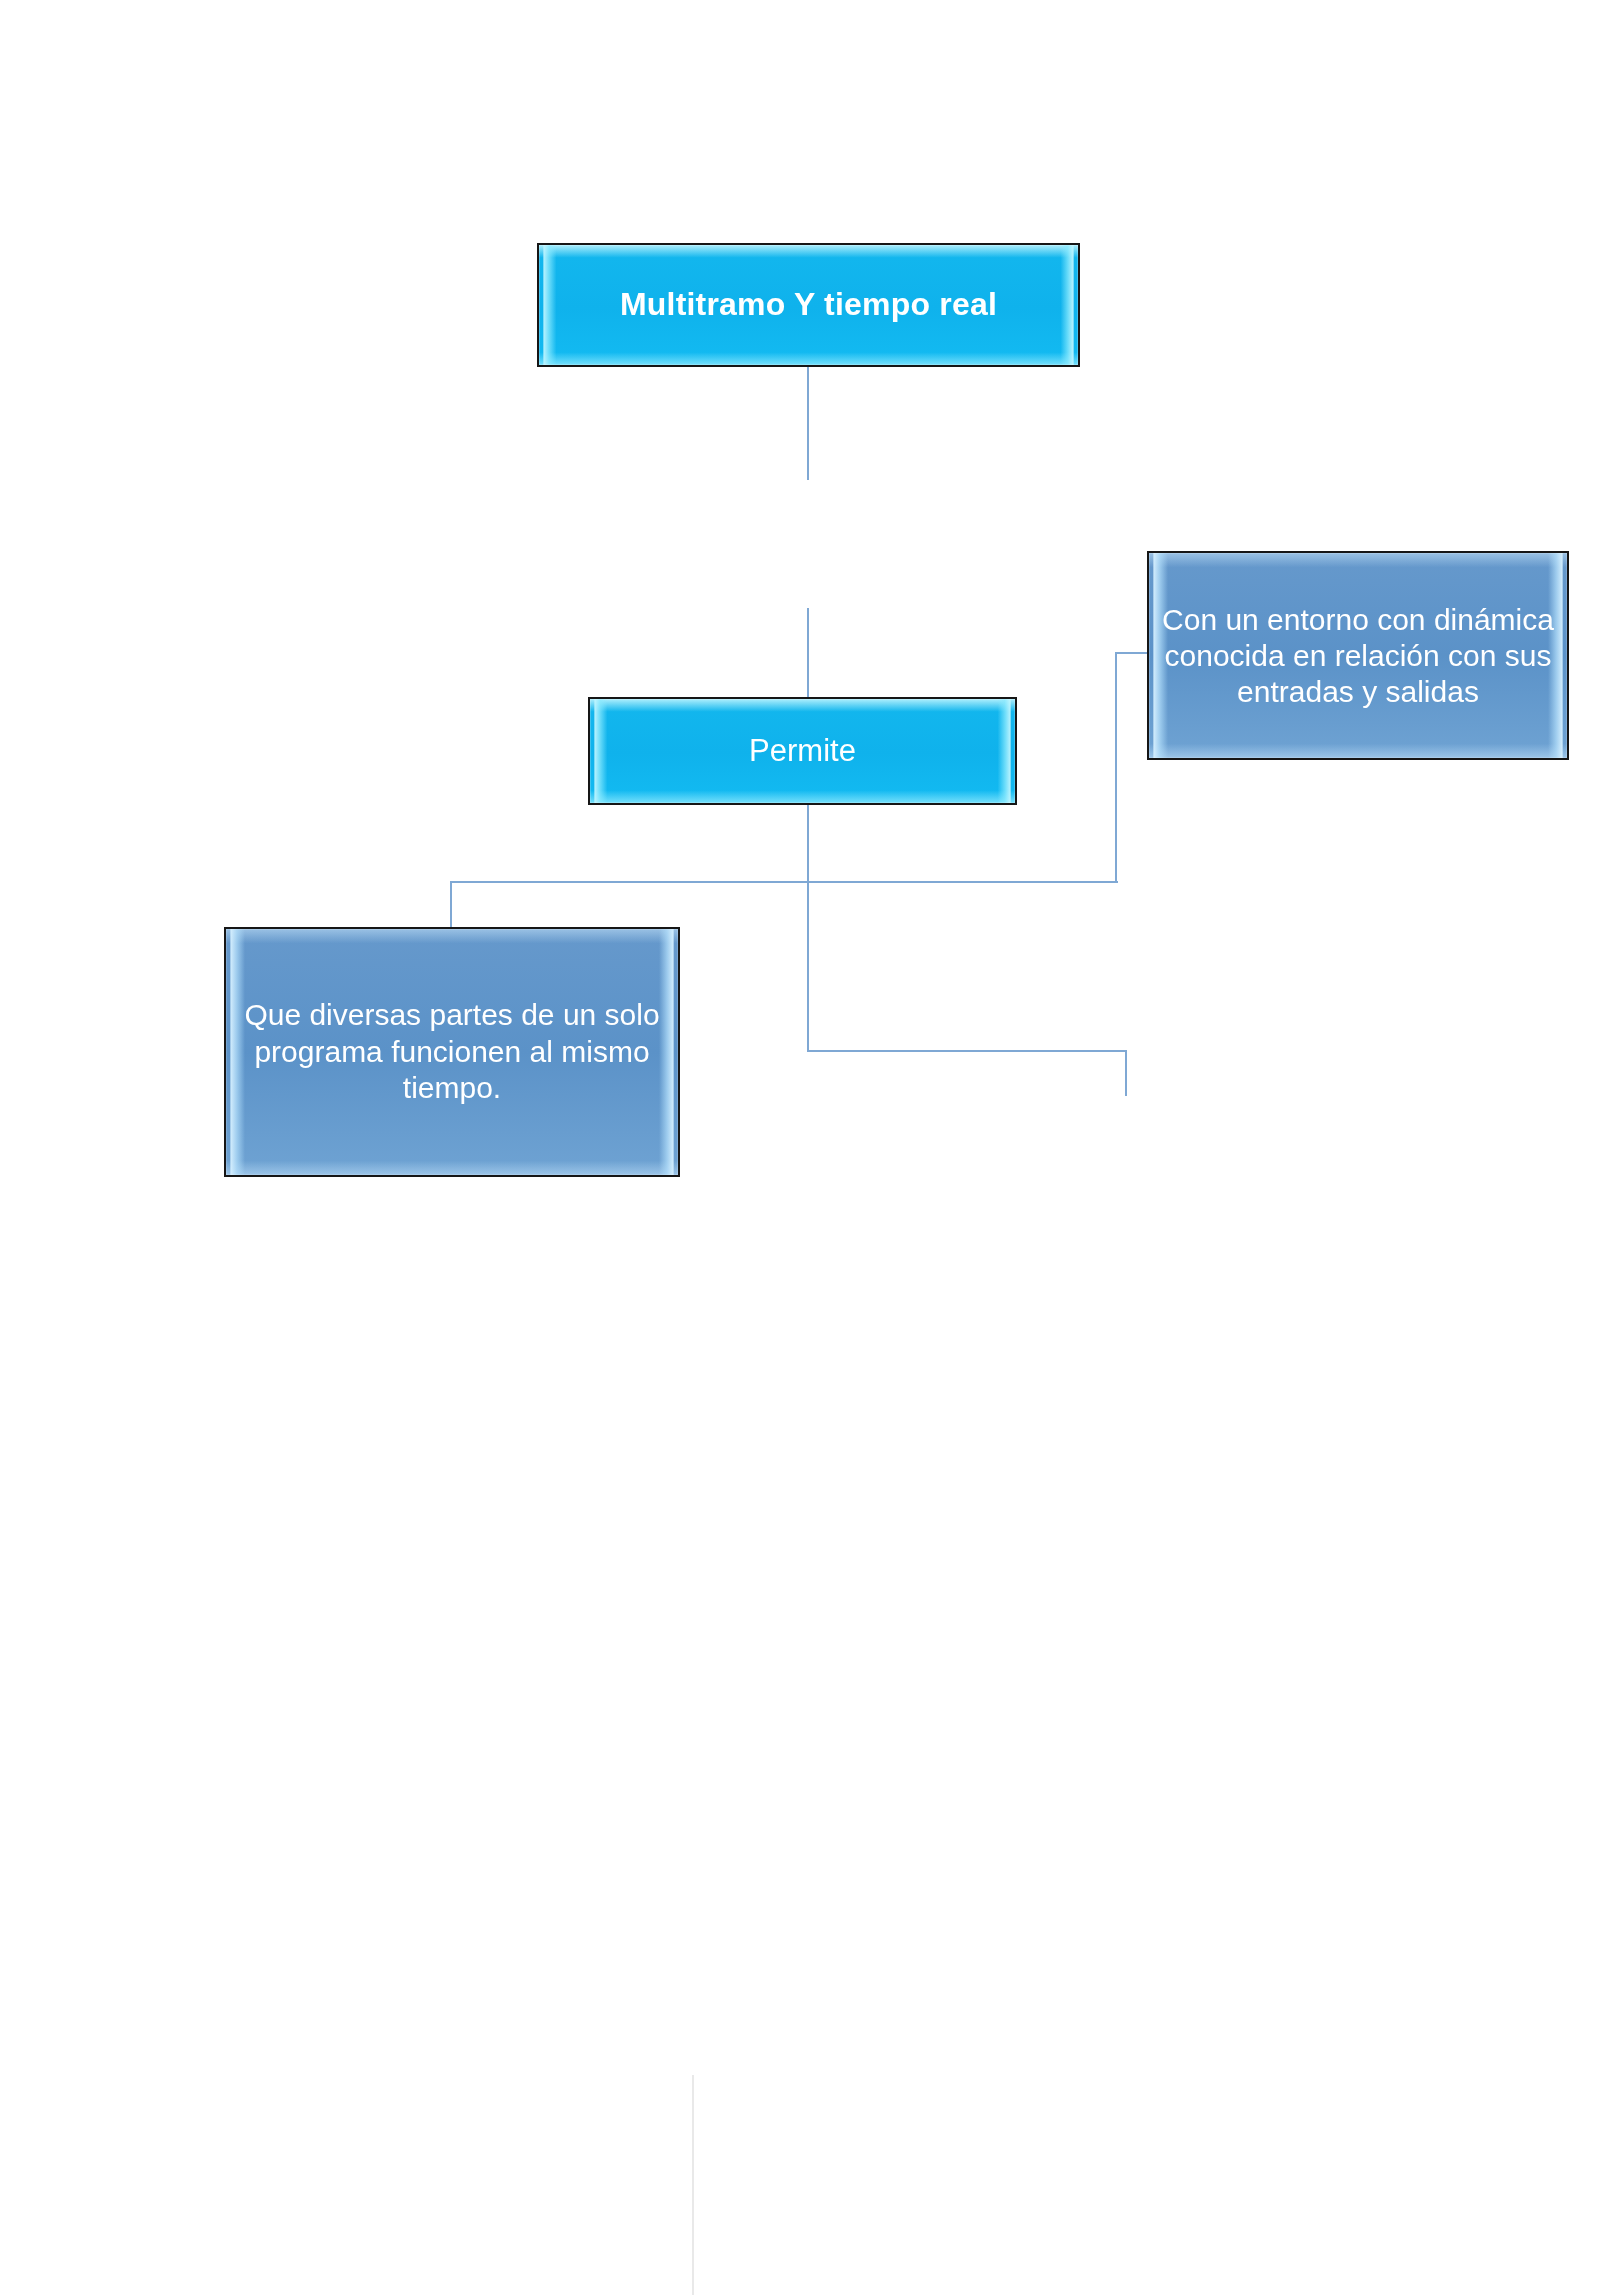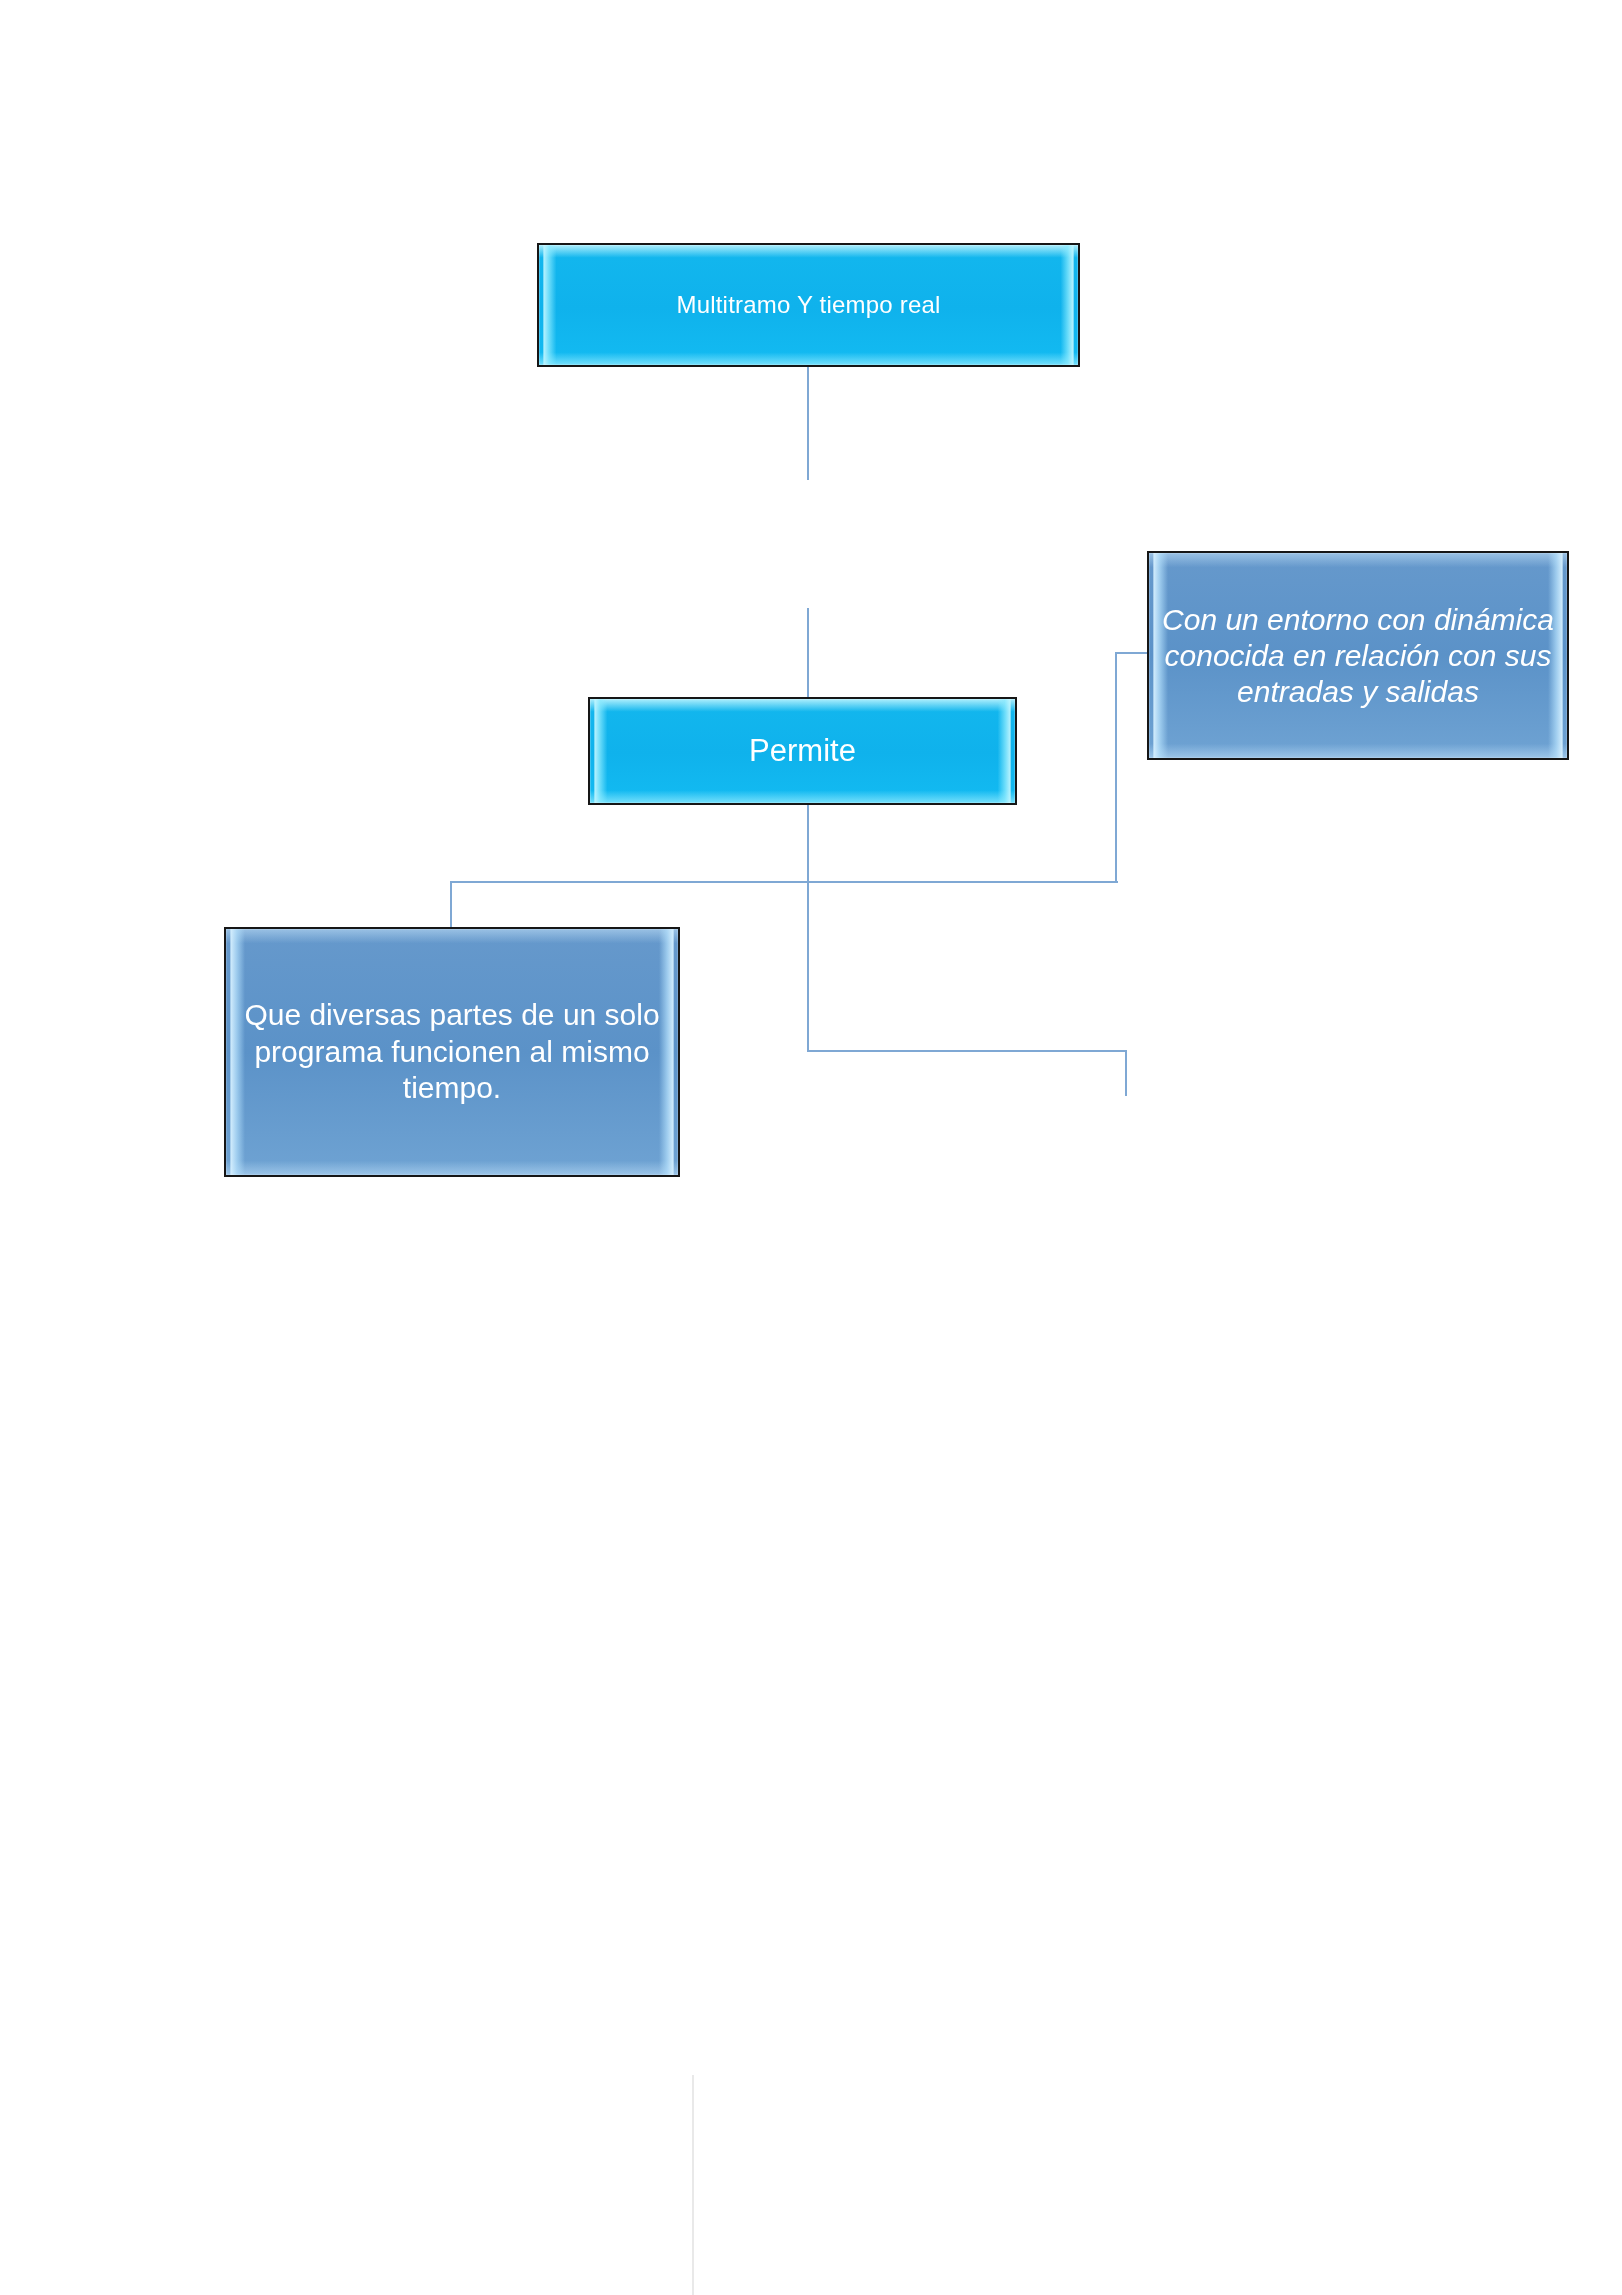--- a/index.html
+++ b/index.html
@@ -69,21 +69,21 @@
         rgba(255,255,255,0) calc(100% - 4px)),
       linear-gradient(180deg,
         rgba(196,226,248,.55) 0px,
         rgba(255,255,255,0) 14.3px,
         rgba(255,255,255,0) calc(100% - 14.3px),
         rgba(186,220,246,.60) 100%),
       linear-gradient(180deg,#6699CC 0%,#5B92C8 50%,#6FA3D3 100%);
     box-shadow:inset 0 0 0 0.8px rgba(255,255,255,.20);
   }
 
-  .t-title{font-size:24px;font-weight:normal;letter-spacing:0.2px;}
+  .t-title{font-size:32px;font-weight:bold;letter-spacing:0.2px;}
   .t-body {font-size:31px;font-weight:normal;}
   .t-sub  {font-size:30px;font-weight:normal;}
 </style>
 </head>
 <body>
 
 <div id="canvas">
 
   <div class="conn v" style="left:807px;top:367px;height:113px;"></div>
 
@@ -109,21 +109,21 @@
 
   <div class="node cyan" style="left:537px;top:243px;width:543px;height:124px;">
     <span class="txt t-title">Multitramo Y tiempo real</span>
   </div>
 
 
   <div class="node cyan" style="left:588px;top:697px;width:429px;height:108px;">
     <span class="txt t-body">Permite</span>
   </div>
 
-  <div class="node steel" style="left:1147px;top:551px;width:422px;height:209px;font-style:italic;">
+  <div class="node steel" style="left:1147px;top:551px;width:422px;height:209px;">
     <span class="txt t-sub" style="line-height:1.20;">Con un entorno con dinámica conocida en relación con sus entradas y salidas</span>
   </div>
 
   <div class="node steel" style="left:224px;top:927px;width:456px;height:250px;">
     <span class="txt t-sub" style="line-height:1.22;">Que diversas partes de un solo programa funcionen al mismo tiempo.</span>
   </div>
 
 
 </div>
 

